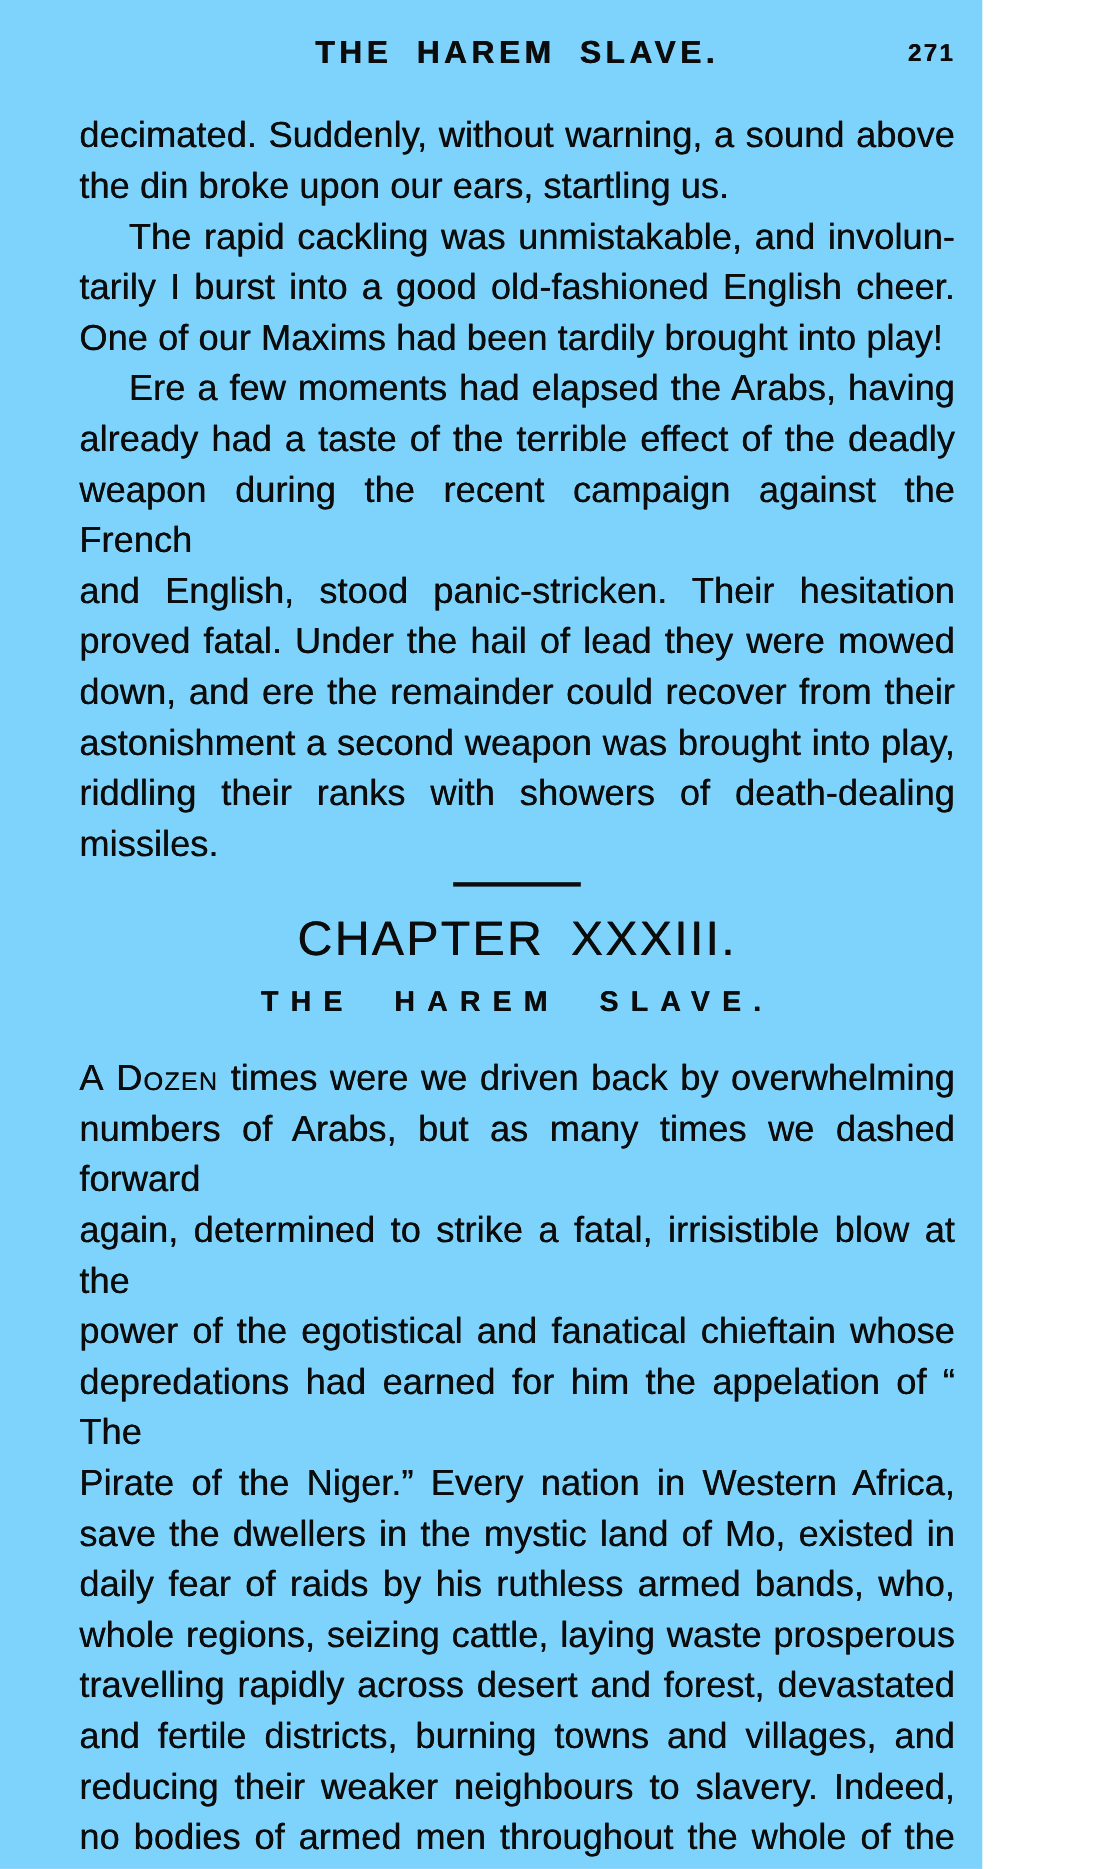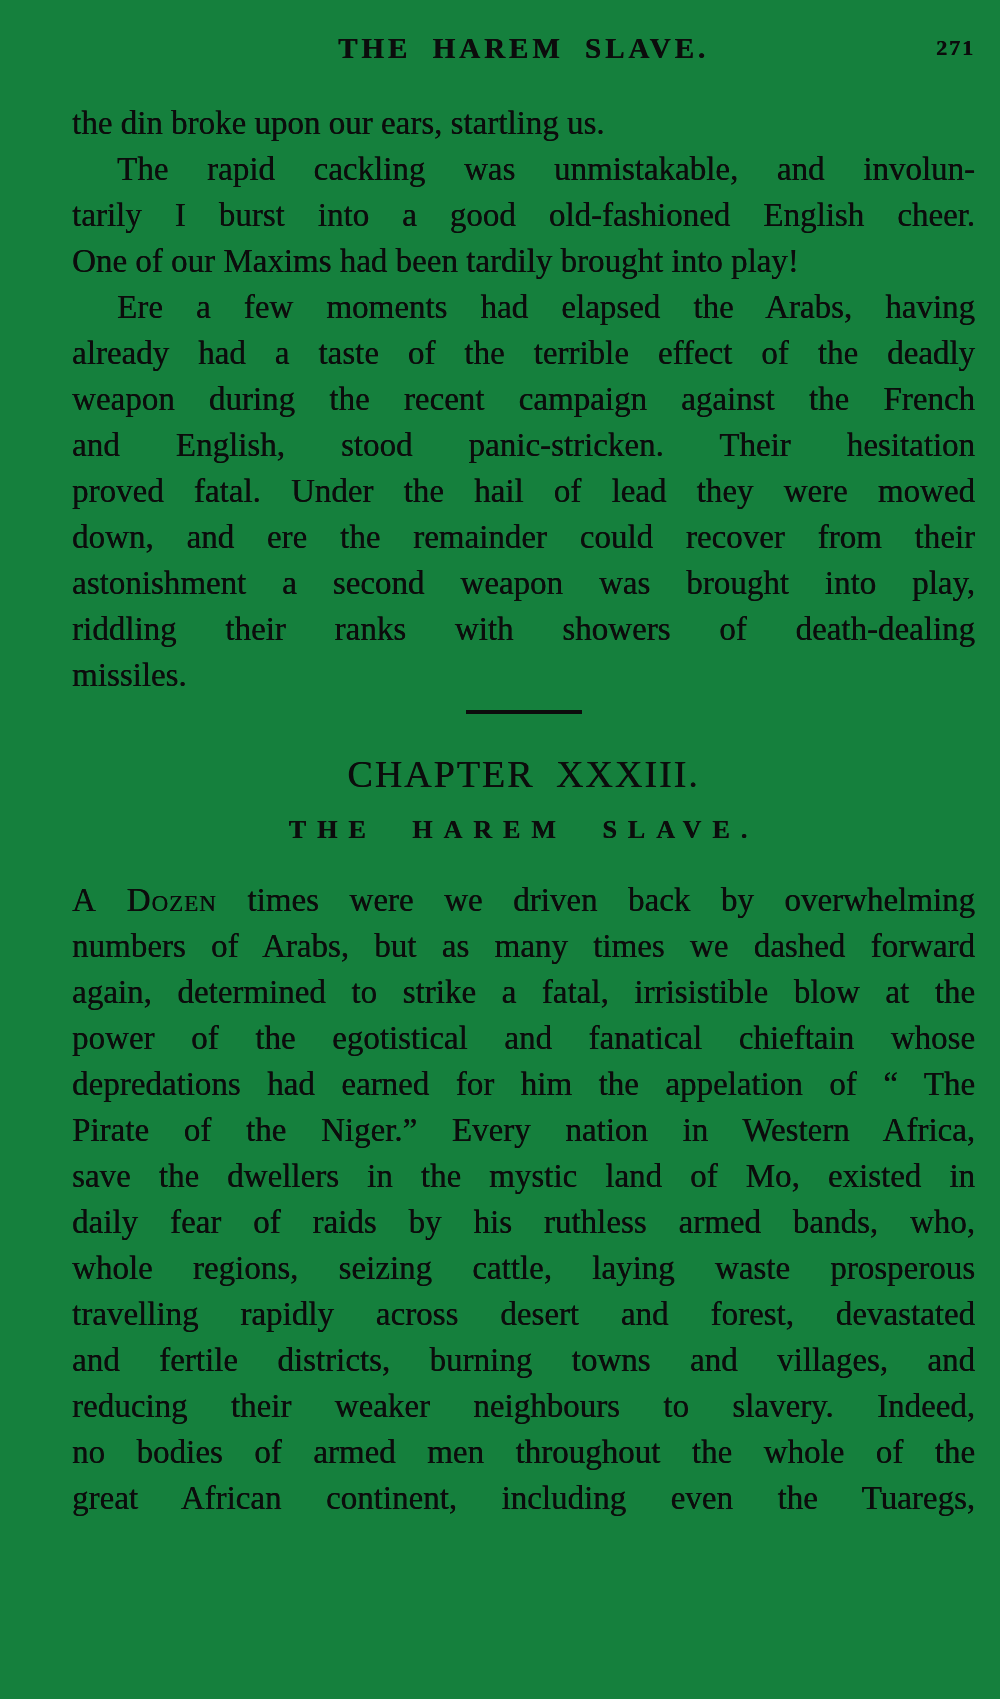--- a/index.html
+++ b/index.html
@@ -2,25 +2,25 @@
 <html><head>
 <meta charset="utf-8">
 <style>
   html, body {
     margin: 0;
     padding: 0;
     background: #ffffff;
   }
   .page {
     position: relative;
-    width: 1000px;
+    width: 893px;
     height: 1699px;
-    background: #15803d;
+    background: #7dd3fc;
     overflow: hidden;
-    font-family: Liberation Serif, serif;
+    font-family: Liberation Sans, sans-serif;
     color: #0c0c0c;
   }
   .content {
     padding: 33px 25px 0 72px; 
   }
   
   .running-header {
     position: relative;
     height: 30px;
   }
@@ -66,23 +66,23 @@
     letter-spacing: 1px;
   }
   
   .section-divider {
     width: 116px;
     height: 4px;
     background: #0c0c0c;
     margin: 12px auto 0 auto;
   }
   .chapter-heading {
-    margin-top: 36px;
+    margin-top: 24px;
     text-align: center;
-    font-size: 38px;
+    font-size: 44px;
     line-height: 48px;
     letter-spacing: 2px;
     word-spacing: 10px;
     text-shadow: 0.4px 0 0 currentColor;
   }
   .chapter-subtitle {
     margin-top: 17px;
     text-align: center;
     font-size: 26px;
     line-height: 30px;
@@ -103,20 +103,21 @@
 
     <div class="running-header">
       <div class="running-title">THE HAREM SLAVE.</div>
       <div class="page-number">271</div>
     </div>
 
     <div class="body-text">
 
       <div id="paragraphs-top">
           <div class="paragraph">
+            <div class="line first">decimated. Suddenly, without warning, a sound above</div>
             <div class="line line-end">the din broke upon our ears, startling us.</div>
           </div>
           <div class="paragraph indent">
             <div class="line first">The rapid cackling was unmistakable, and involun-</div>
             <div class="line">tarily I burst into a good old-fashioned English cheer.</div>
             <div class="line line-end">One of our Maxims had been tardily brought into play!</div>
           </div>
           <div class="paragraph indent">
             <div class="line first">Ere a few moments had elapsed the Arabs, having</div>
             <div class="line">already had a taste of the terrible effect of the deadly</div>

